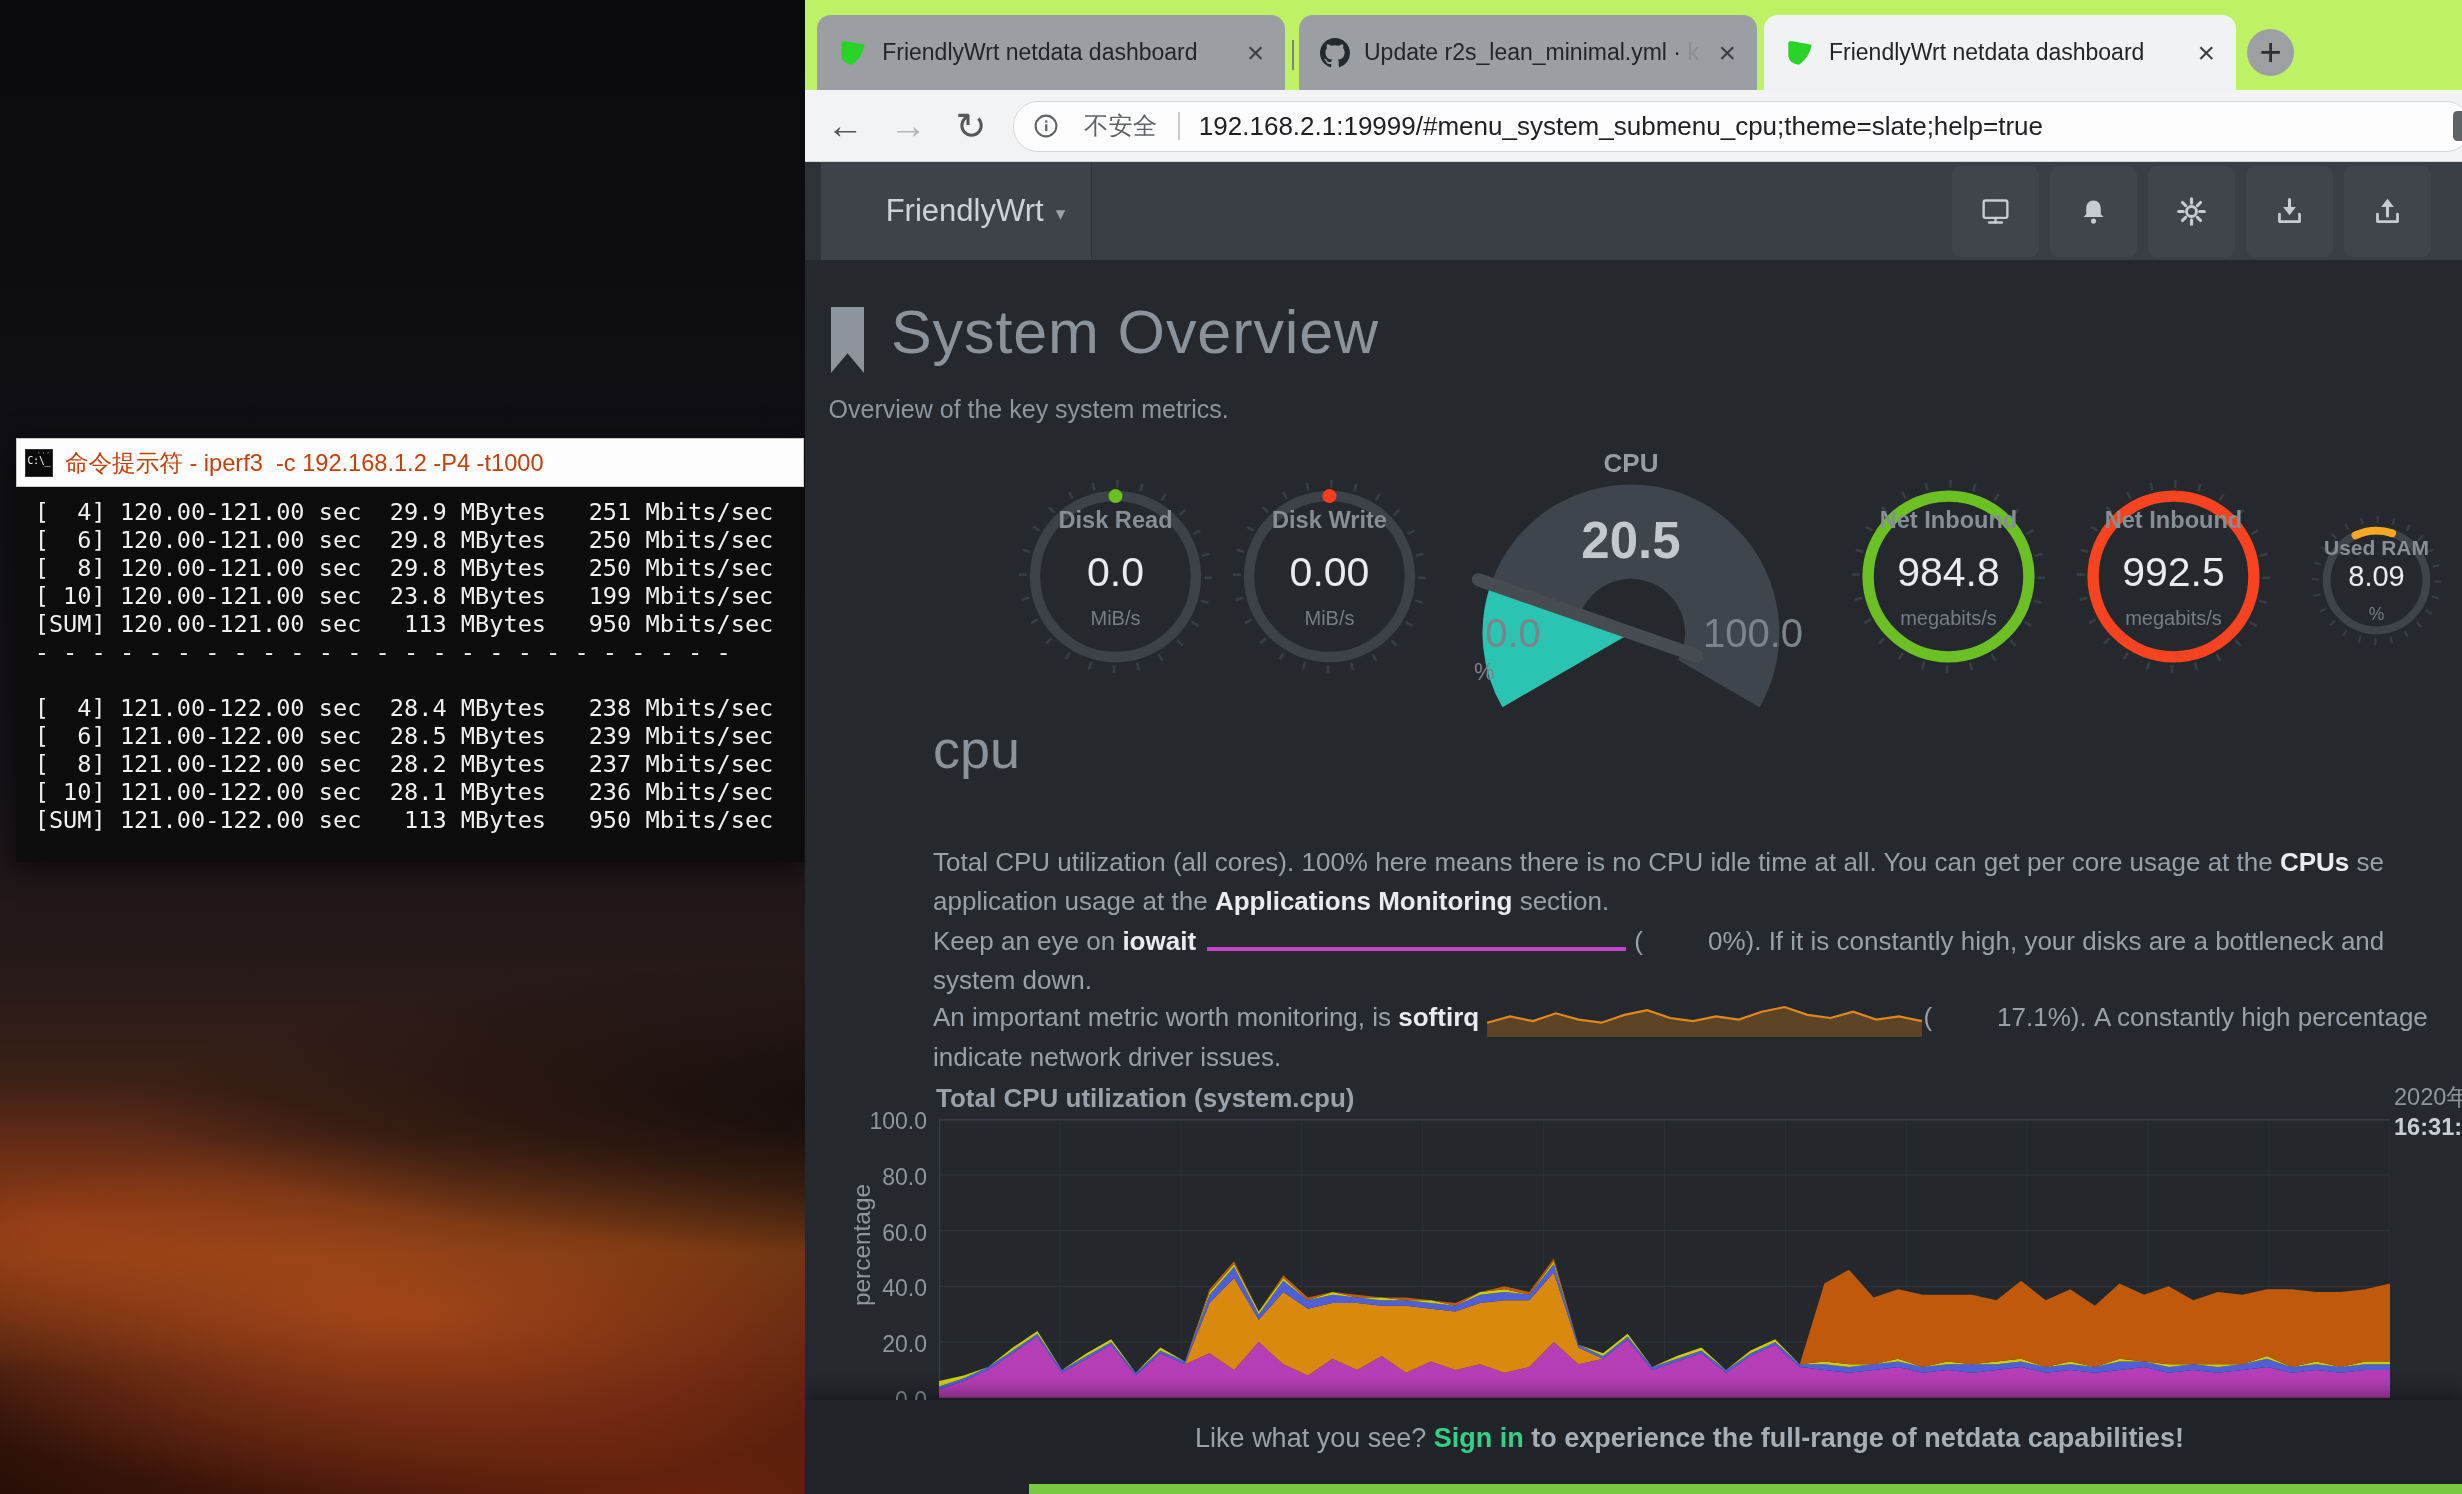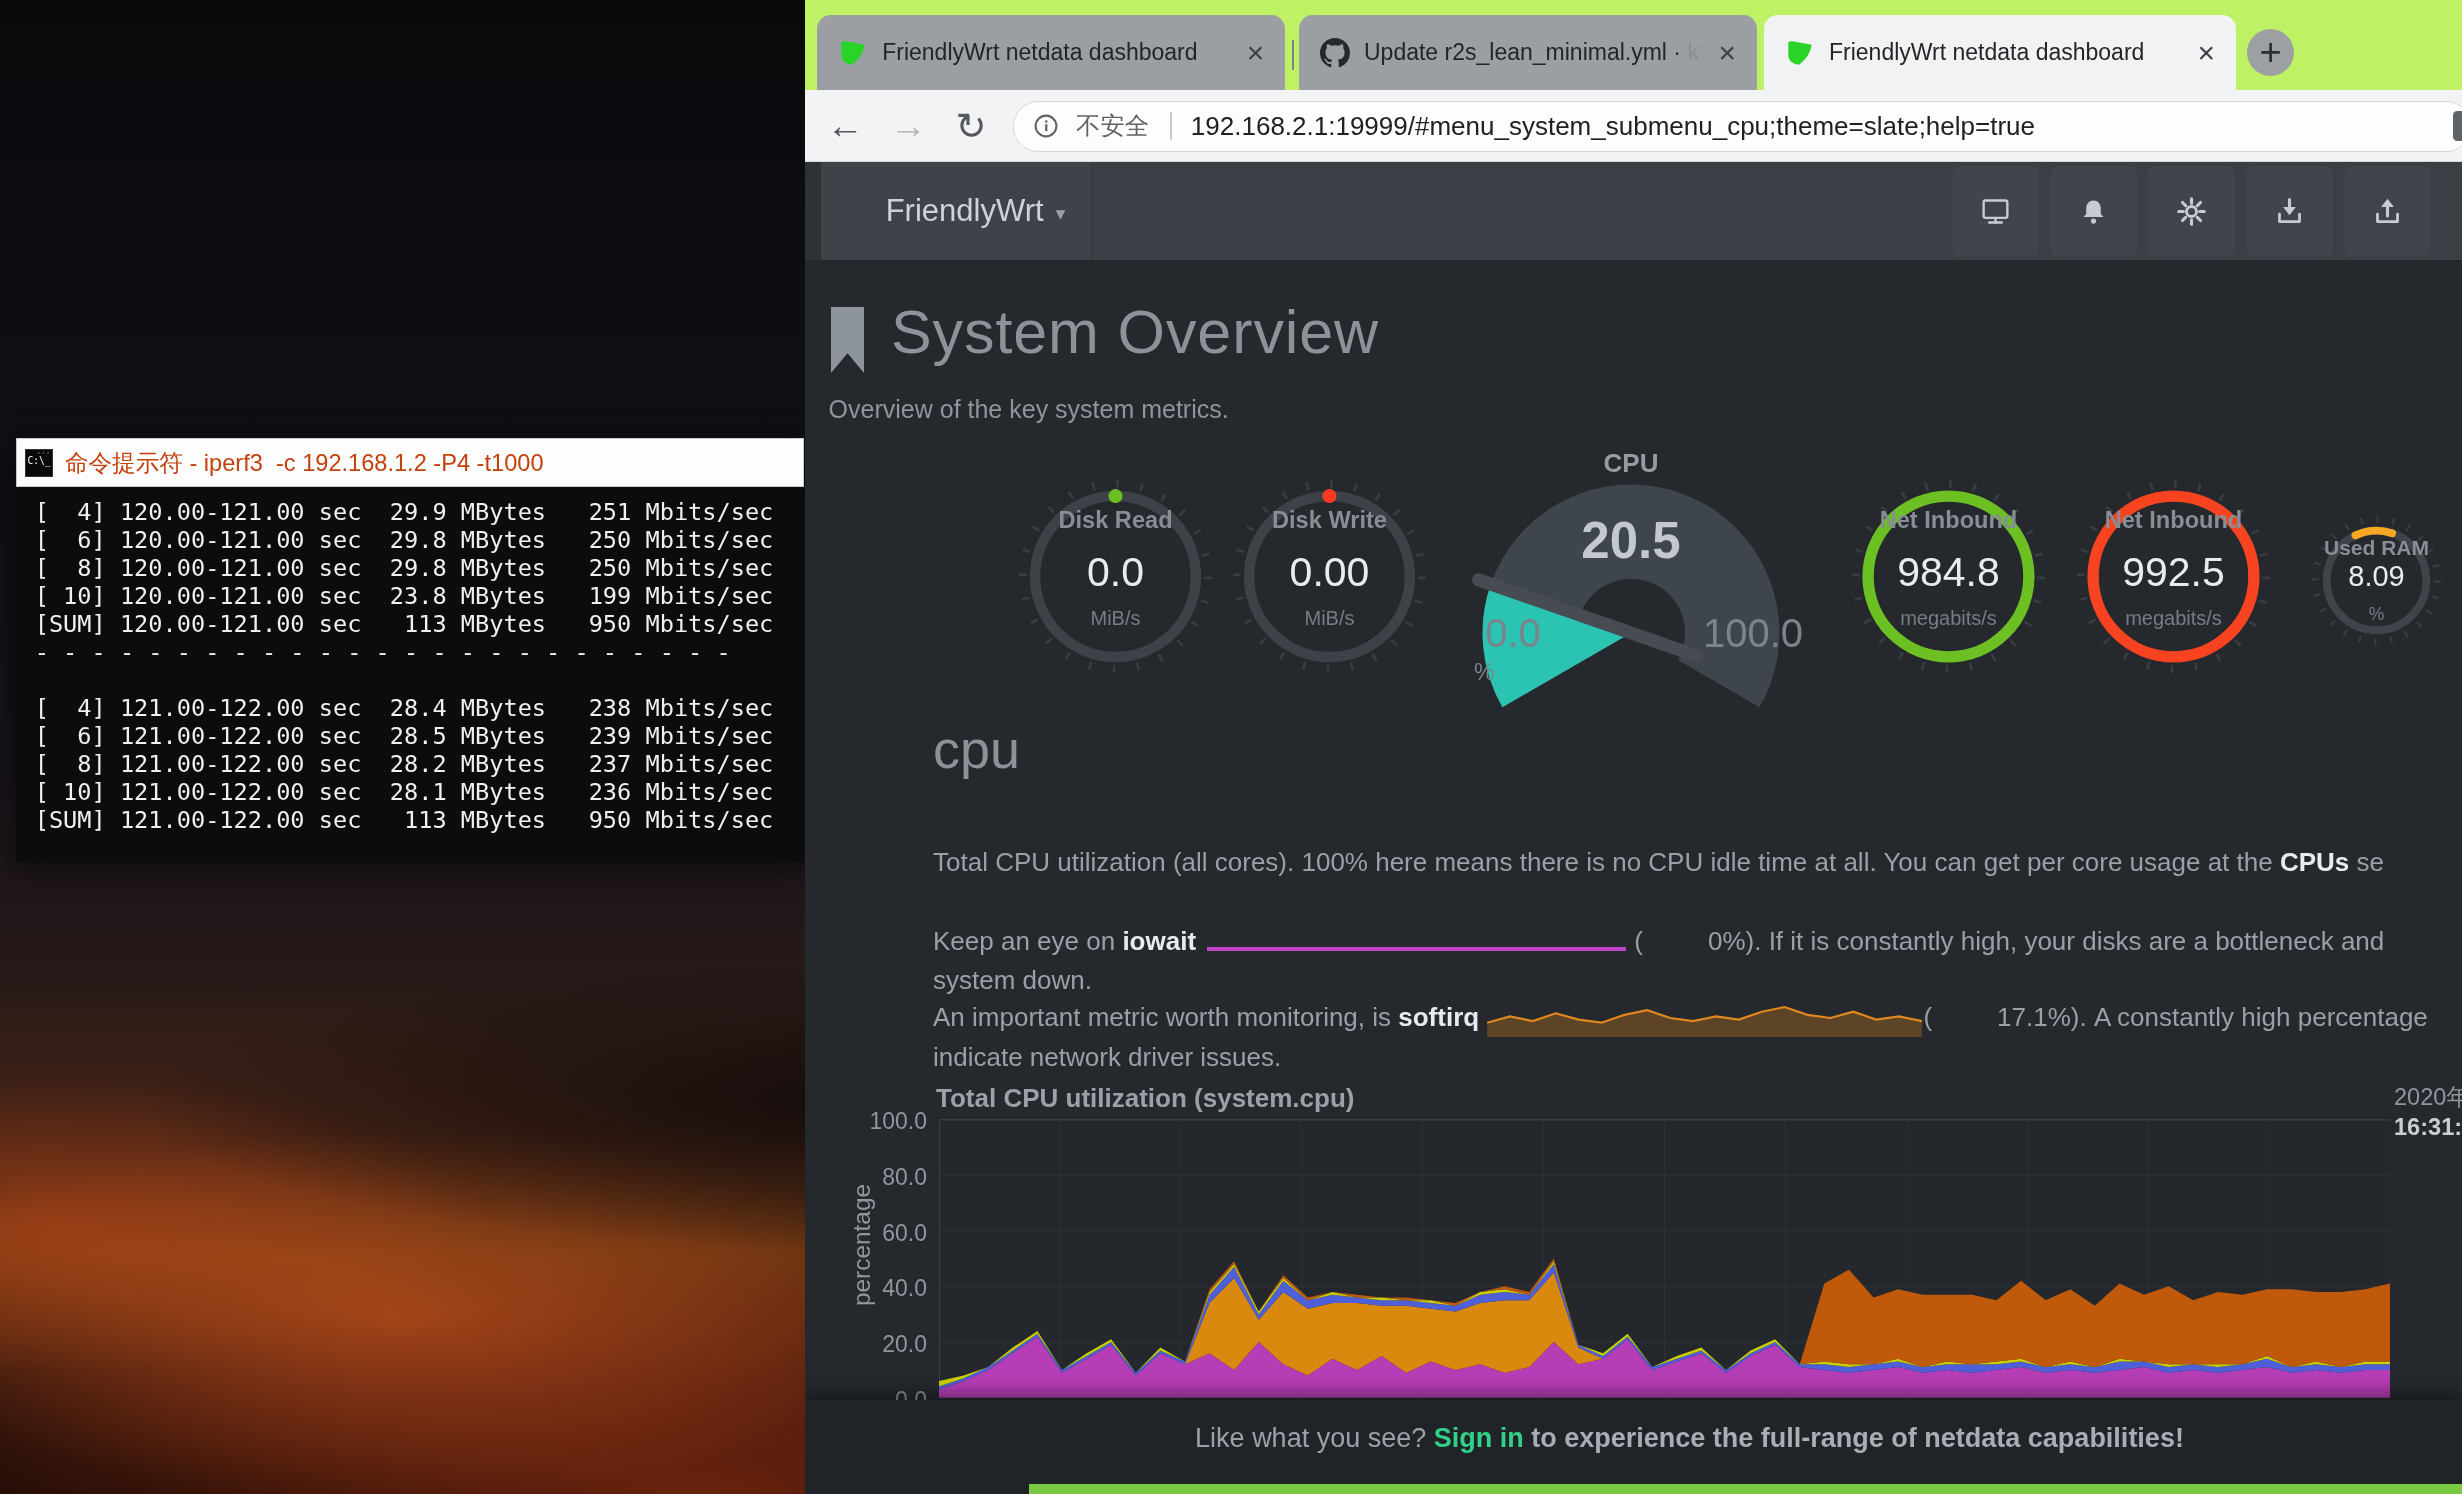--- a/index.html
+++ b/index.html
@@ -35,21 +35,21 @@
   .tab.active{background:#f1f2f4;}
   .tab .label{font-size:23px;color:#232528;margin-left:14px;white-space:nowrap;overflow:hidden;flex:1;}
   .tab .label .dim{color:#8b8e92;}
   .tab .close{font-size:30px;color:#3c3f43;margin-left:12.2px;line-height:1;}
   .tab-sep{position:absolute;top:40px;width:1.7px;height:30px;background:#7f8285;}
   .newtab{position:absolute;left:1442px;top:29px;width:47px;height:47px;border-radius:50%;background:#9da0a3;
     display:flex;align-items:center;justify-content:center;font-size:38px;color:#2d2f32;}
   .toolbar{position:absolute;left:0;top:90px;width:100%;height:72px;background:#f2f3f5;border-bottom:0.9px solid #d6d8da;}
   .nav-glyph{position:absolute;top:0;height:72px;display:flex;align-items:center;justify-content:center;width:52px;font-size:37px;}
   .omnibox{position:absolute;left:208px;top:10.5px;width:1458px;height:51px;background:#fdfdfe;border:0.9px solid #d5d7da;border-radius:25px;display:flex;align-items:center;}
-  .sec-label{font-size:24.4px;color:#5f6368;margin-left:17px;white-space:nowrap;}
+  .sec-label{font-size:24.4px;color:#5f6368;margin-left:25px;white-space:nowrap;}
   .omni-sep{width:1.7px;height:28px;background:#c9cbce;margin:0 19px 0 21px;}
   .url-text{font-size:26px;color:#202124;white-space:nowrap;}
 
   
   .nd-header{position:absolute;left:0;top:162px;width:100%;height:98px;background:#3a3f45;}
   .nd-header .edge{position:absolute;left:0;top:0;width:15.7px;height:98px;background:#2e3237;}
   .nd-brand{position:absolute;left:15.7px;top:0;height:98px;width:271px;background:#3e434a;border-right:0.9px solid #31353a;display:flex;align-items:center;}
   .nd-brand .name{font-size:31px;color:#ced3d8;margin-left:65px;}
   .nd-brand .caret{font-size:19px;color:#9aa1a8;margin-left:12.2px;margin-top:5.2px;}
   .nd-tile{position:absolute;top:3.5px;width:87px;height:91px;background:#40454c;border-radius:8.7px;display:flex;align-items:center;justify-content:center;}
@@ -266,20 +266,23 @@
         <circle cx="75" cy="75" r="57" fill="none" stroke-width="9" stroke-linecap="round" stroke-dasharray="43 315.1" transform="rotate(-115 75 75)" stroke="#f7a823"></circle>
       </svg>
       <div class="gname">Used RAM</div>
       <div class="gvalue">8.09</div>
       <div class="gunit">%</div>
     </div>
 
     <div class="abs cpu-h" style="left:128px;">cpu</div>
     <div class="abs pline" style="left:128px;top:847px;">
       <span>Total CPU utilization (all cores). 100% here means there is no CPU idle time at all. You can get per core usage at the</span><span> </span><b>CPUs</b><span> </span><span>se</span>
+    </div>
+    <div class="abs pline" style="left:128px;top:886px;">
+      <span>application usage at the</span><span> </span><b>Applications Monitoring</b><span> </span><span>section.</span>
     </div>
     <div class="abs pline" style="left:128px;top:926px;">
       <span>Keep an eye on</span><span> </span><b>iowait</b>
       <span class="spark-flat"></span>
       <span>(</span><span class="spark-gap"></span><span>0%).</span><span> </span>
       <span>If it is constantly high, your disks are a bottleneck and</span>
     </div>
     <div class="abs pline" style="left:128px;top:965px;">system down.</div>
     <div class="abs pline" style="left:128px;top:1002px;">
       <span>An important metric worth monitoring, is</span><span> </span><b>softirq</b><span> </span>

